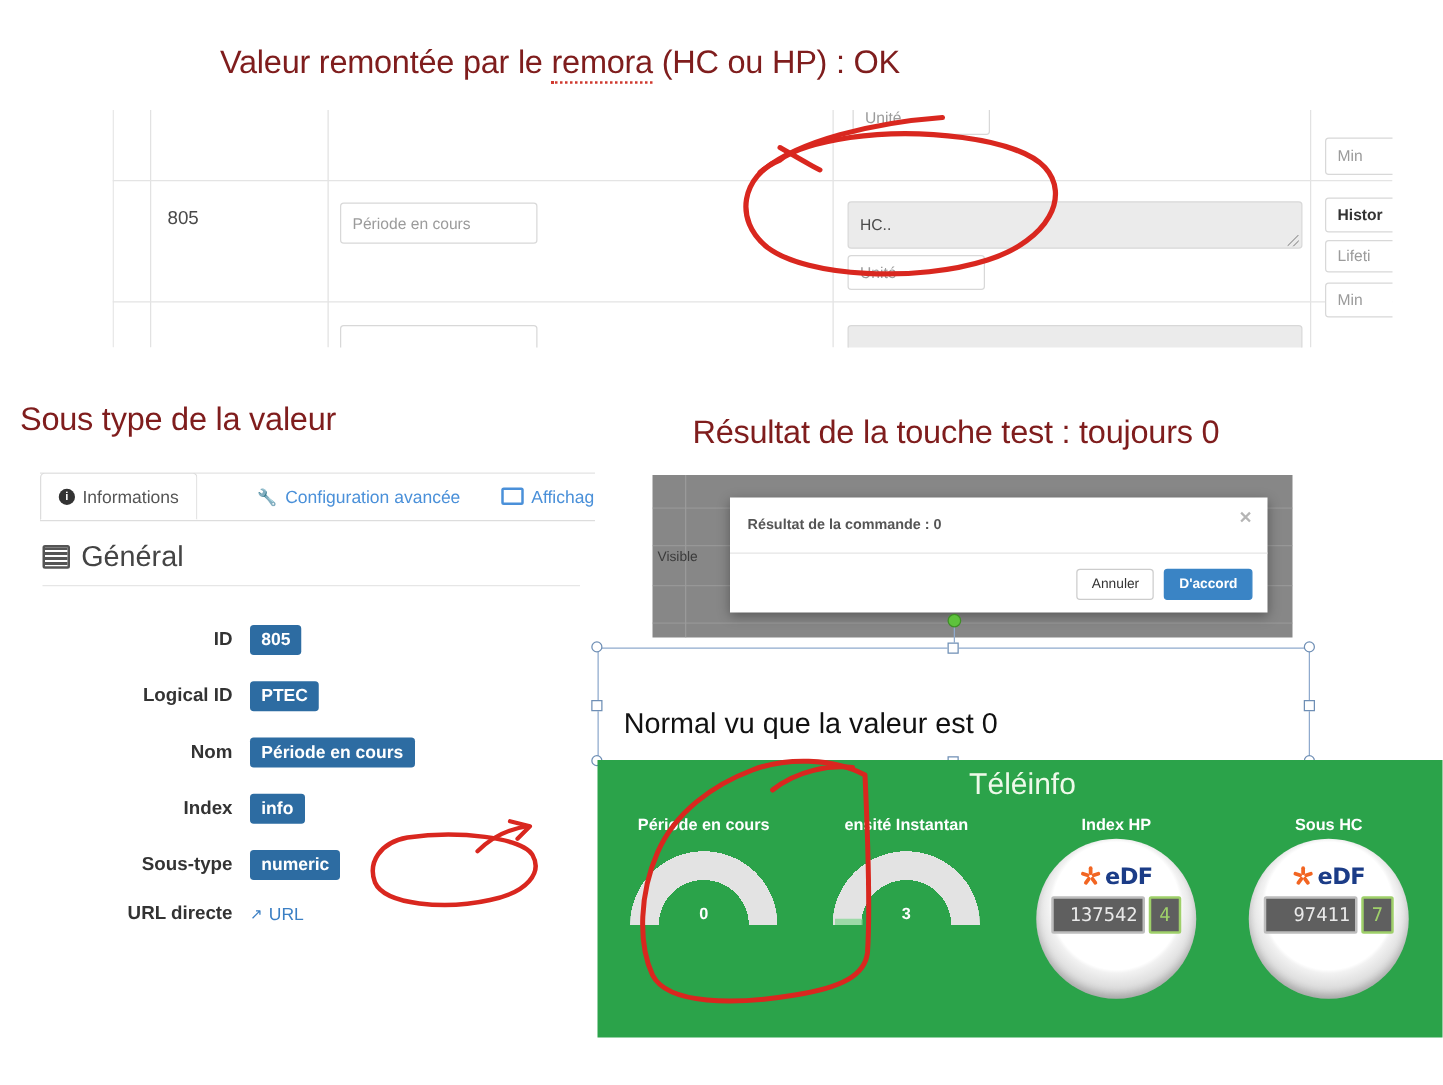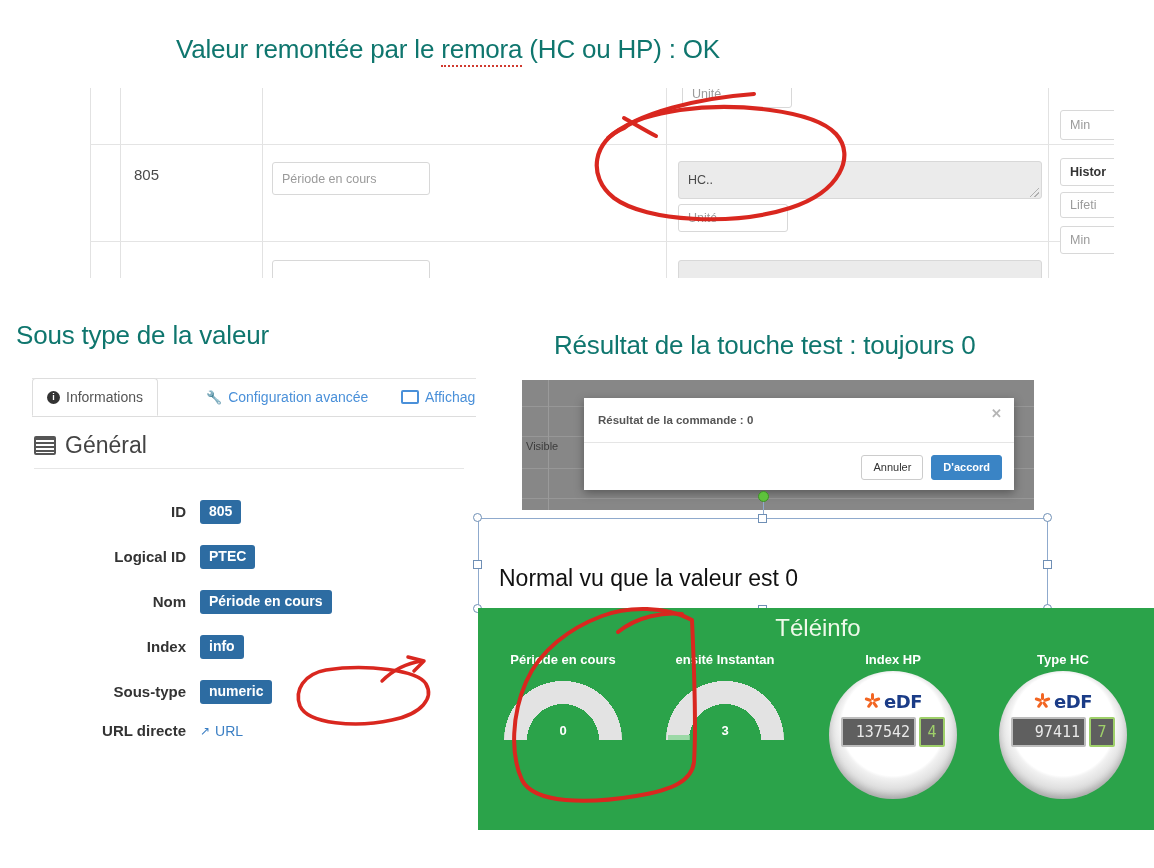--- a/index.html
+++ b/index.html
@@ -4,21 +4,21 @@
 <style>
   html,body{margin:0;padding:0;}
   body{
     width:1154px;height:868px;position:relative;background:#ffffff;
     font-family:"Liberation Sans", sans-serif;color:#1a1a1a;overflow:hidden;
   }
   .slide{position:absolute;inset:0;}
 
   
   .heading{
-    position:absolute;font-size:26px;font-weight:400;color:#0f766e;
+    position:absolute;font-size:26px;font-weight:400;color:#7f1d1d;
     letter-spacing:-0.2px;white-space:nowrap;
   }
   .heading .spell{
     border-bottom:2px dotted #d03a2f;padding-bottom:1px;
   }
   #h-top{left:176px;top:34px;}
   #h-sub{left:16px;top:320px;}
   #h-res{left:554px;top:330px;}
 
   
@@ -370,21 +370,21 @@
           <span class="wordmark">eDF</span>
         </div>
         <div class="lcd">
           <div class="lcd-main">137542</div>
           <div class="lcd-last">4</div>
         </div>
       </div>
     </div>
 
     <div class="ti-col" style="left:510px;">
-      <div class="ti-lbl">Type HC</div>
+      <div class="ti-lbl">Sous HC</div>
       <div class="meter">
         <div class="edf">
           <span class="flower">
             <i style="transform:rotate(0deg) translateY(-1px);"></i>
             <i style="transform:rotate(72deg) translateY(-1px);"></i>
             <i style="transform:rotate(144deg) translateY(-1px);"></i>
             <i style="transform:rotate(216deg) translateY(-1px);"></i>
             <i style="transform:rotate(288deg) translateY(-1px);"></i>
           </span>
           <span class="wordmark">eDF</span>

